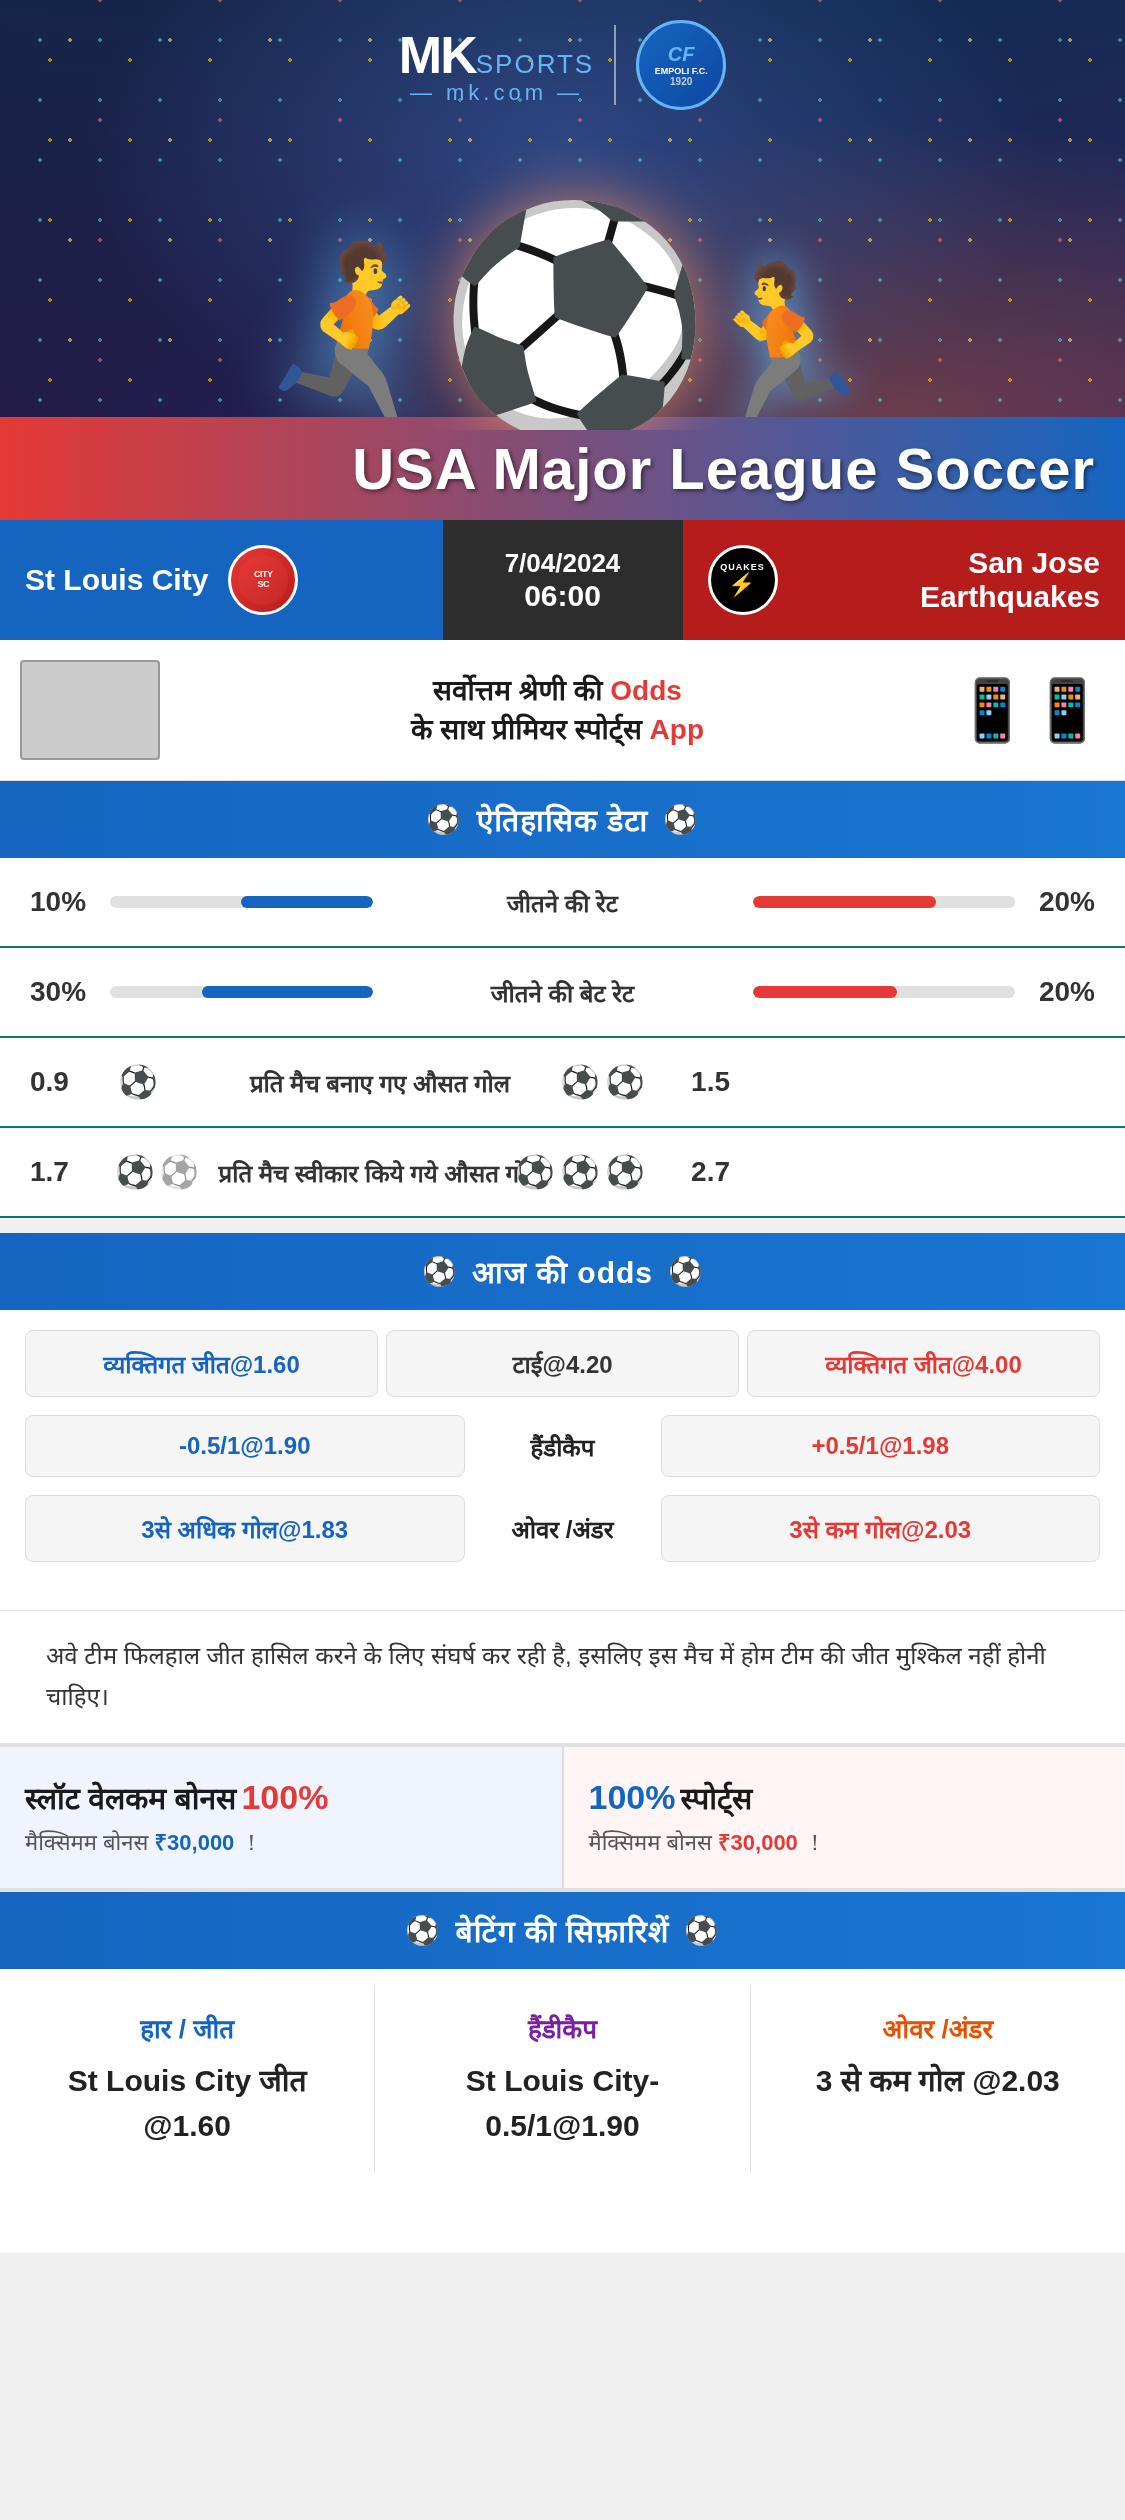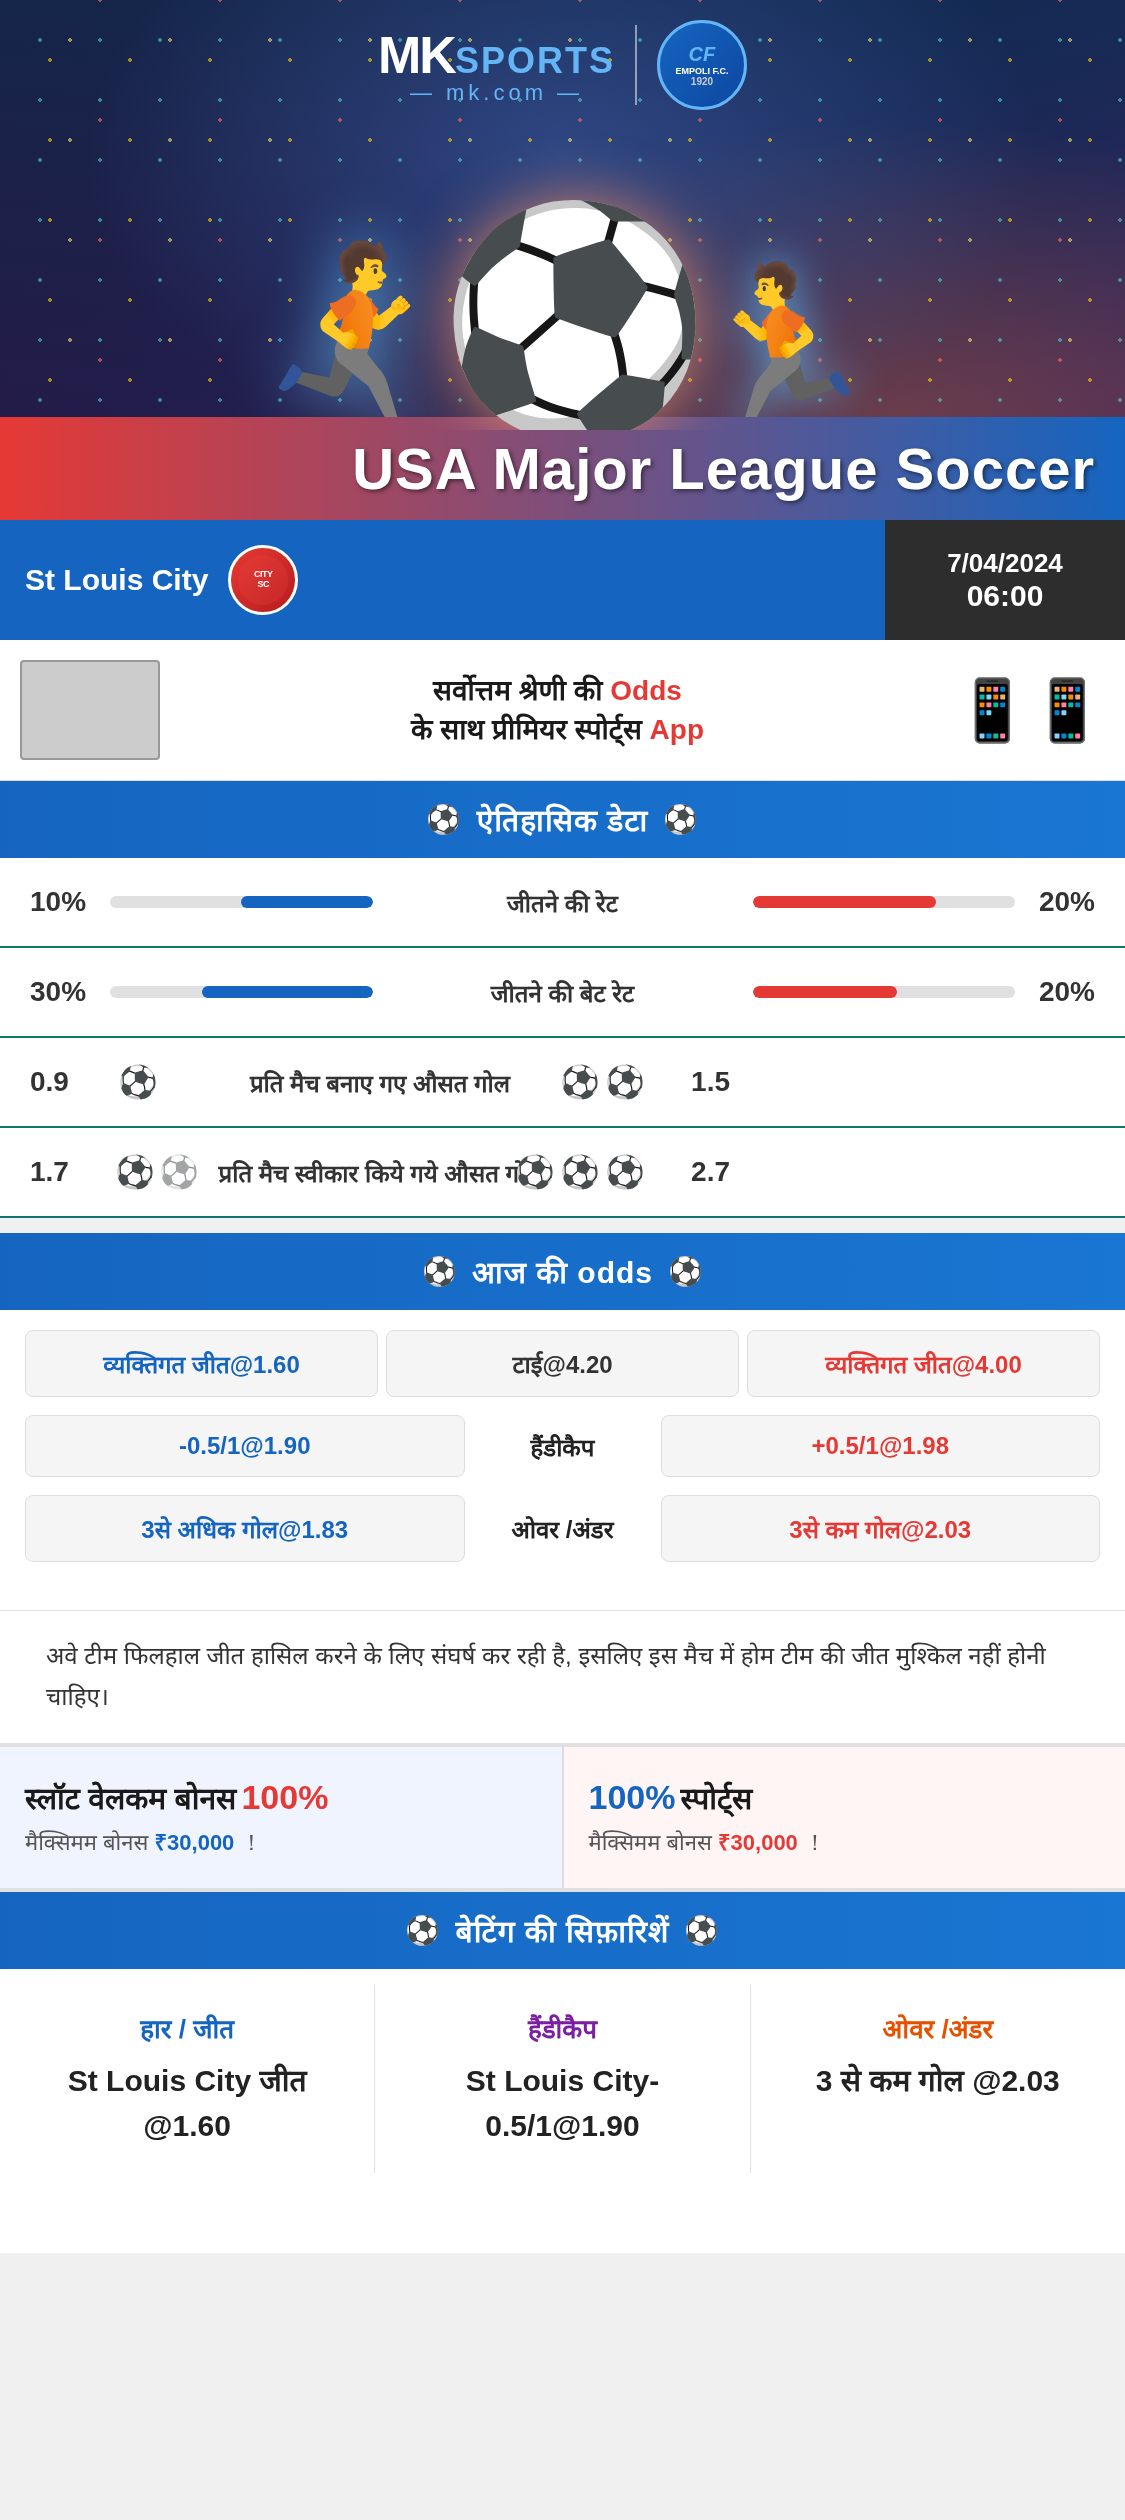--- a/index.html
+++ b/index.html
@@ -59,22 +59,22 @@
       align-items: baseline;
       gap: 0;
     }
     .mk-text {
       font-size: 52px;
       font-weight: 900;
       color: white;
       letter-spacing: -2px;
     }
     .sports-text {
-      font-size: 36px;
-      font-weight: 700;
+      font-size: 26px;
+      font-weight: 400;
       color: #64B5F6;
       letter-spacing: 2px;
     }
     .mk-com-text {
       font-size: 22px;
       color: #64B5F6;
       letter-spacing: 4px;
       margin-top: -5px;
       align-self: center;
     }
@@ -569,20 +569,27 @@
     <div class="team-badge-stlouis">
       <div class="stl-inner">
         <span style="font-size:9px; font-weight:900; text-align:center; line-height:1.1;">CITY<br>SC</span>
       </div>
     </div>
   </div>
   <div class="match-center">
     <span class="match-date">7/04/2024</span>
     <span class="match-time">06:00</span>
   </div>
+  <div class="team-right">
+    <div class="team-badge-quakes">
+      <span class="quakes-text">QUAKES</span>
+      <span class="quakes-icon">⚡</span>
+    </div>
+    <span class="team-right-name">San Jose Earthquakes</span>
+  </div>
 </div>
 
 <div class="promo-banner">
   <div class="promo-placeholder"></div>
   <div class="promo-text-area">
     <div class="promo-text">
       <span>सर्वोत्तम श्रेणी की</span>
       <span class="highlight">Odds</span><br>
       <span>के साथ प्रीमियर स्पोर्ट्स</span>
       <span class="highlight">App</span>

